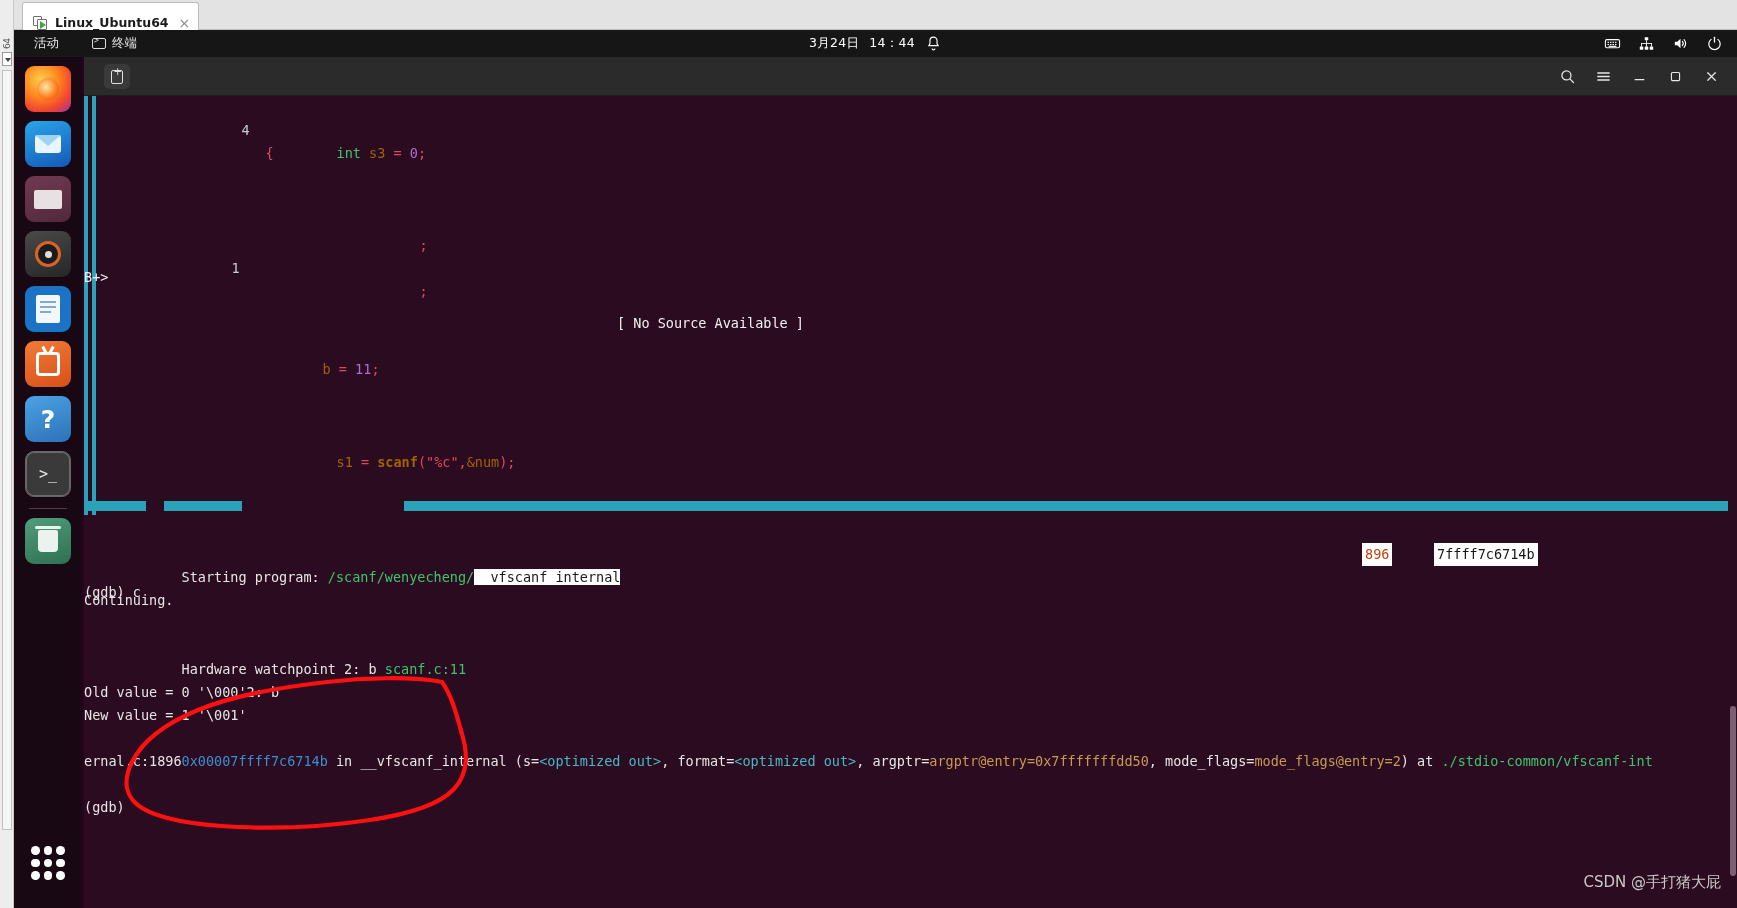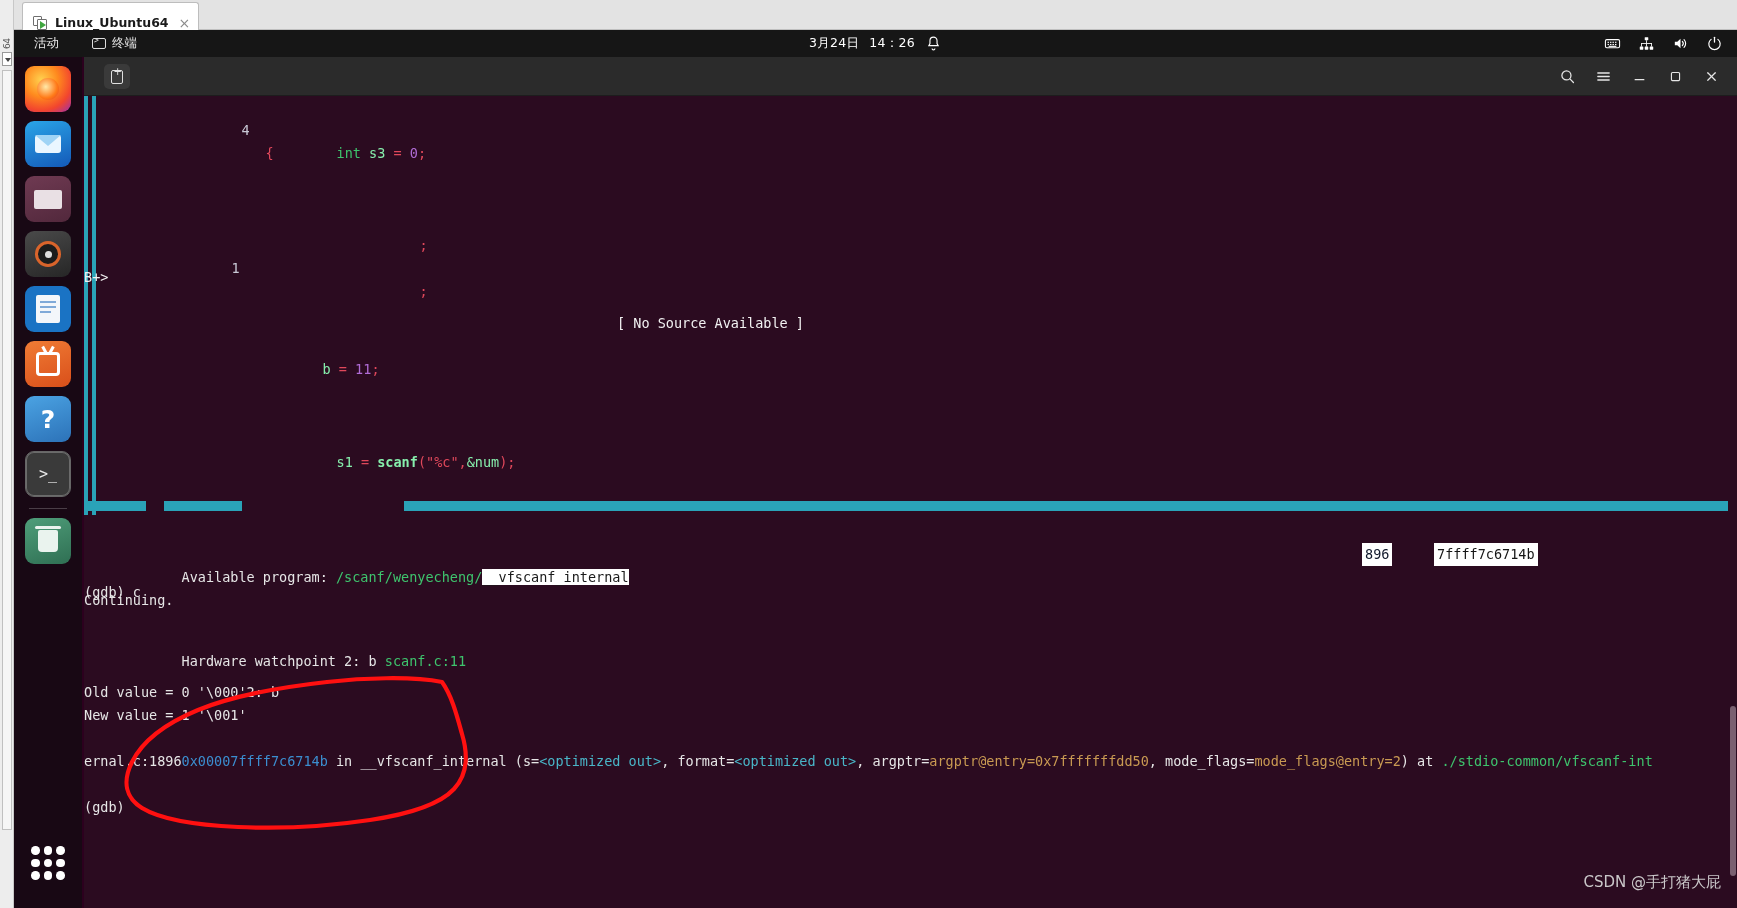--- a/index.html
+++ b/index.html
@@ -103,21 +103,21 @@
 
   .tui-src { position:relative; height:419px; width:1653px; }
   .bar-a { position:absolute; left:0;  top:0; width:4px; height:419px; background:#2aa3b8; }
   .bar-b { position:absolute; left:8px; top:0; width:4px; height:419px; background:#2aa3b8; }
   .tui-u1 { position:absolute; left:0;   top:405px; width:62px;  height:10px; background:#2aa3b8; }
   .tui-u2 { position:absolute; left:80px;top:405px; width:78px;  height:10px; background:#2aa3b8; }
   .tui-u3 { position:absolute; left:320px;top:405px;width:1333px;height:10px; background:#2aa3b8; }
 
   .srcline { position:absolute; white-space:pre; }
   .lineno { color:#c9c9d6; }
-  .c-white { color:#86efac; }
+  .c-white { color:#a16207; }
   .c-green { color:#3ec46d;margin-top:36px; }
   .c-red   { color:#e0485b; }
   .c-purple{ color:#b06cd6; }
   .c-bold  { font-weight:bold; }
 
   .nosrc { position:absolute; left:533px; top:216px; color:#f2f2f2; white-space:pre; }
   .bplus { position:absolute; left:0px; top:170px; color:#f2f2f2; white-space:pre; }
 
   
   .tui-status { position:absolute; left:0; top:424px; width:1653px; height:23px;
@@ -168,21 +168,21 @@
     <div class="gnome-top">
       <div class="gt-activities">
         <span>活动</span>
       </div>
       <div class="gt-app">
         <span class="term-glyph"></span>
         <span>终端</span>
       </div>
       <div class="gt-clock">
         <span class="ck">3月24日</span>
-        <span class="ck">14：26</span>
+        <span class="ck">14：44</span>
         <svg class="tray-ic" viewBox="0 0 24 24">
           <path d="M12 3a5 5 0 0 0-5 5v4l-1.6 3h13.2L17 12V8a5 5 0 0 0-5-5z" fill="none" stroke="#ffffff" stroke-width="1.6"></path>
           <path d="M10 19a2 2 0 0 0 4 0" fill="none" stroke="#ffffff" stroke-width="1.6"></path>
         </svg>
       </div>
       <div class="gt-tray">
         <svg class="tray-ic" viewBox="0 0 24 24">
           <rect x="2" y="6.5" width="20" height="11.5" rx="2" fill="none" stroke="#fff" stroke-width="1.5"></rect>
           <g fill="#fff">
               <rect x="5" y="9.5" width="2" height="1.6"></rect>
@@ -359,42 +359,42 @@
 
           <div class="tui-u1"></div>
           <div class="tui-u2"></div>
           <div class="tui-u3"></div>
         </div>
 
 
         <div class="cmdarea">
 
           <div class="cmdline" style="top:0px;">
-            <span>Available program: </span><span class="c-path">/scanf/wenyecheng/</span><span class="hl-white">__vfscanf_internal</span>
+            <span>Starting program: </span><span class="c-path">/scanf/wenyecheng/</span><span class="hl-white">__vfscanf_internal</span>
           </div>
 
           <div class="cmdline" style="top:38px;">(gdb) c</div>
           <div class="cmdline" style="top:46px;">Continuing.</div>
 
-          <div class="cmdline" style="top:84px;">
+          <div class="cmdline" style="top:92px;">
             <span>Hardware watchpoint 2: b </span><span class="c-path">scanf.c:11</span>
           </div>
 
           <div class="cmdline" style="top:138px;">Old value = 0 '\000'2: b</div>
           <div class="cmdline" style="top:161px;">New value = 1 '\001'</div>
 
           <div class="cmdline" style="top:184px;">
             <span class="c-blue">0x00007ffff7c6714b</span><span> in </span><span>__vfscanf_internal</span><span> (s=</span><span class="c-cyan">&lt;optimized out&gt;</span><span>, format=</span><span class="c-cyan">&lt;optimized out&gt;</span><span>, argptr=</span><span class="c-tan">argptr@entry=0x7fffffffdd50</span><span>, mode_flags=</span><span class="c-tan">mode_flags@entry=2</span><span>) at </span><span class="c-path">./stdio-common/vfscanf-int</span>
           </div>
 
           <div class="cmdline" style="top:207px;">ernal.c:1896</div>
           <div class="cmdline" style="top:253px;">(gdb)</div>
         </div>
 
-        <div style="position:absolute; left:1278px; top:447px; background:#ffffff; color:#0f172a;
+        <div style="position:absolute; left:1278px; top:447px; background:#ffffff; color:#c2410c;
                     padding:0 3px; font-family:'DejaVu Sans Mono',monospace; font-size:13.5px; line-height:23px;text-align:right;">896</div>
         <div style="position:absolute; left:1350px; top:447px; background:#ffffff; color:#151515;
                     padding:0 3px; font-family:'DejaVu Sans Mono',monospace; font-size:13.5px; line-height:23px;">7ffff7c6714b</div>
 
         <div style="position:absolute; right:0; top:0; width:9px; height:812px; background:#2b0b20;">
           <div style="position:absolute; right:1px; top:610px; width:6px; height:170px;
                       background:#7a6070; border-radius:3px;"></div>
         </div>
 
         <svg class="annot" viewBox="0 0 385 155">

